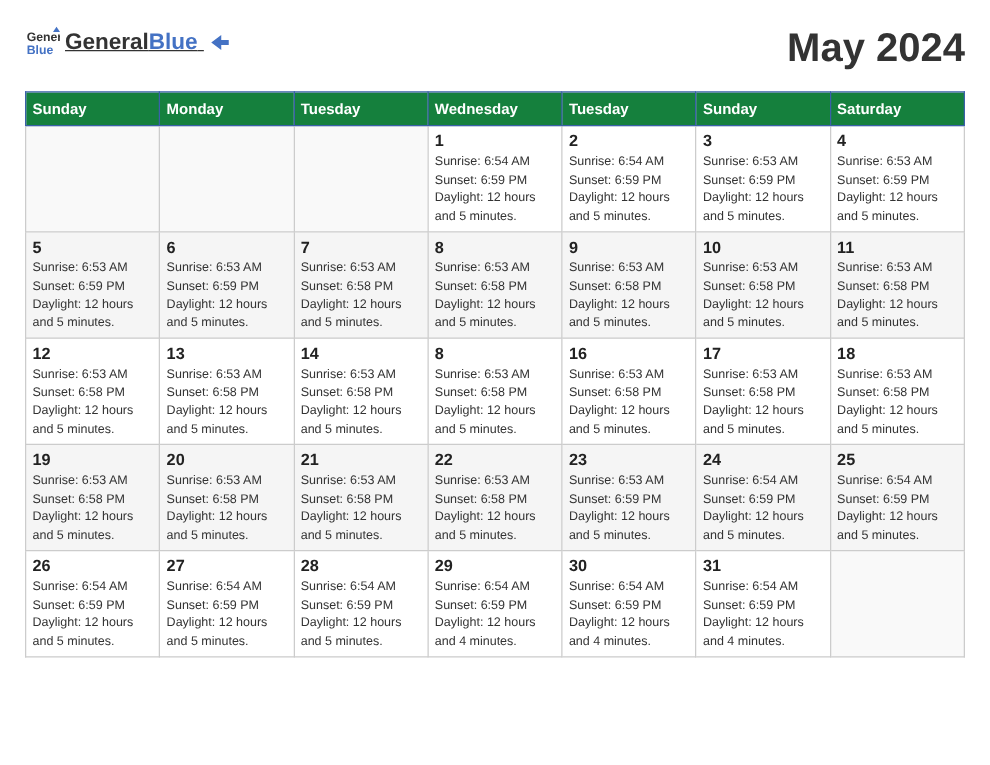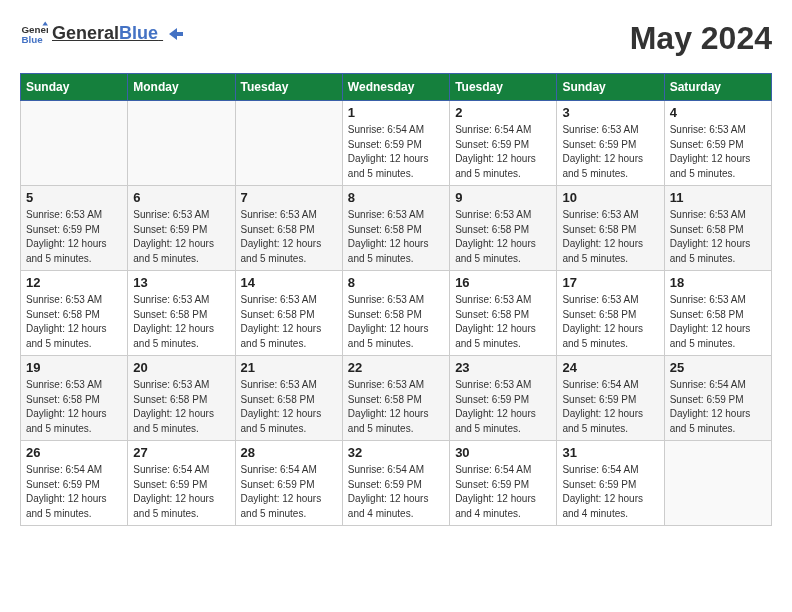--- a/index.html
+++ b/index.html
@@ -318,21 +318,21 @@
 and 5 minutes.</div>
         </td>
         <td>
           <div class="day-number">28</div>
           <div class="day-info" style="white-space: pre-line;">Sunrise: 6:54 AM
 Sunset: 6:59 PM
 Daylight: 12 hours
 and 5 minutes.</div>
         </td>
         <td>
-          <div class="day-number">32</div>
+          <div class="day-number">29</div>
           <div class="day-info" style="white-space: pre-line;">Sunrise: 6:54 AM
 Sunset: 6:59 PM
 Daylight: 12 hours
 and 4 minutes.</div>
         </td>
         <td>
           <div class="day-number">30</div>
           <div class="day-info" style="white-space: pre-line;">Sunrise: 6:54 AM
 Sunset: 6:59 PM
 Daylight: 12 hours

